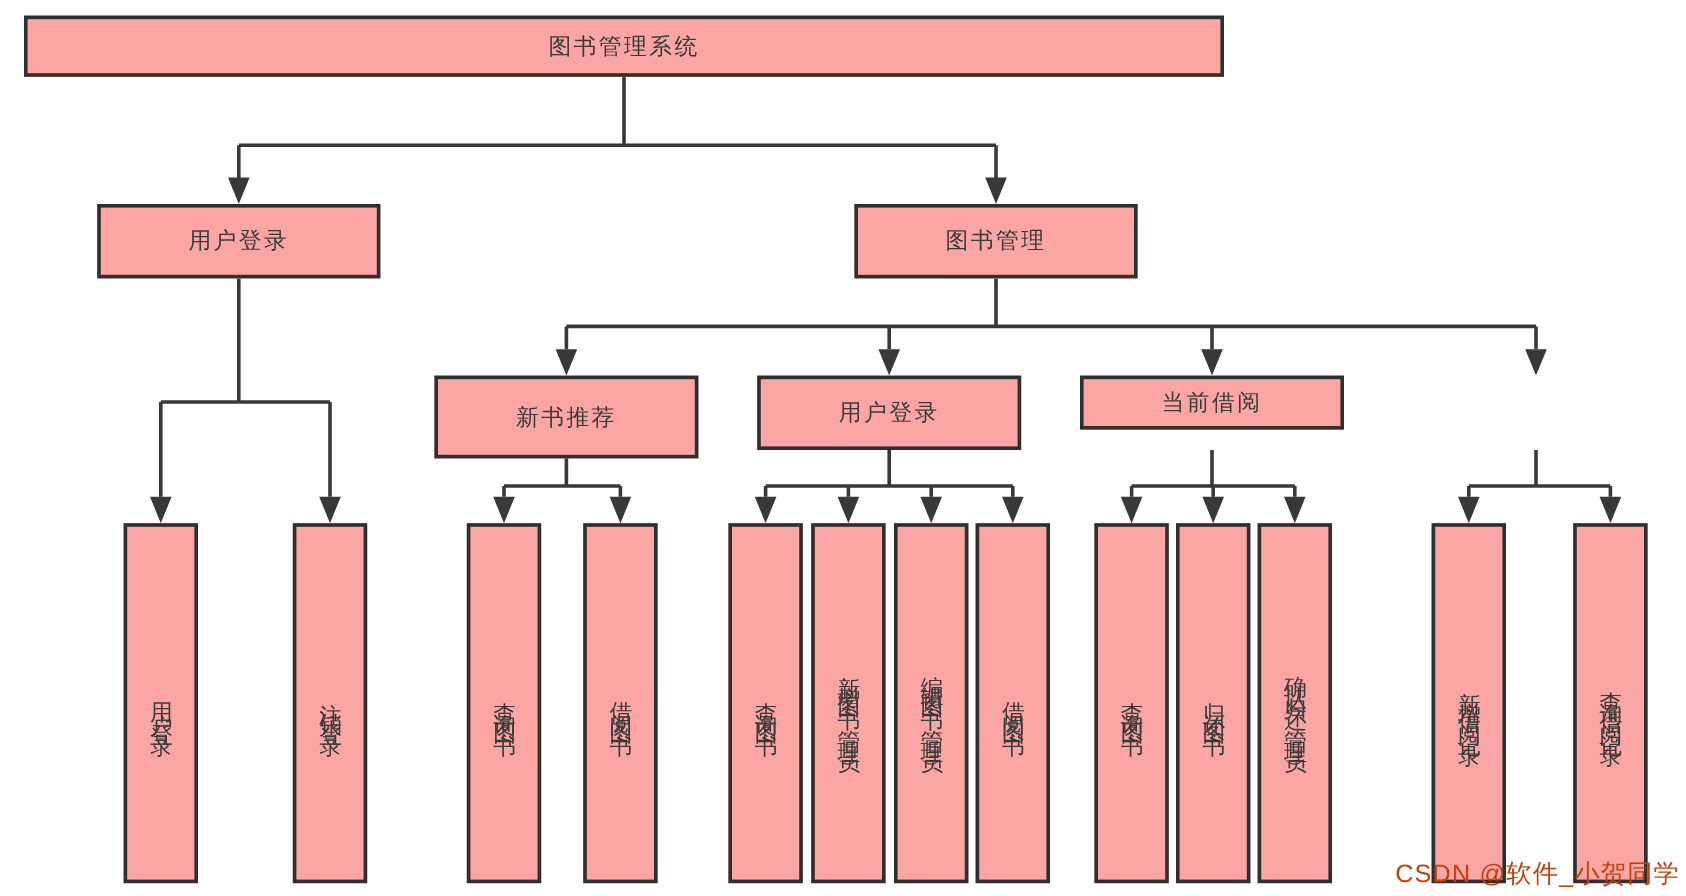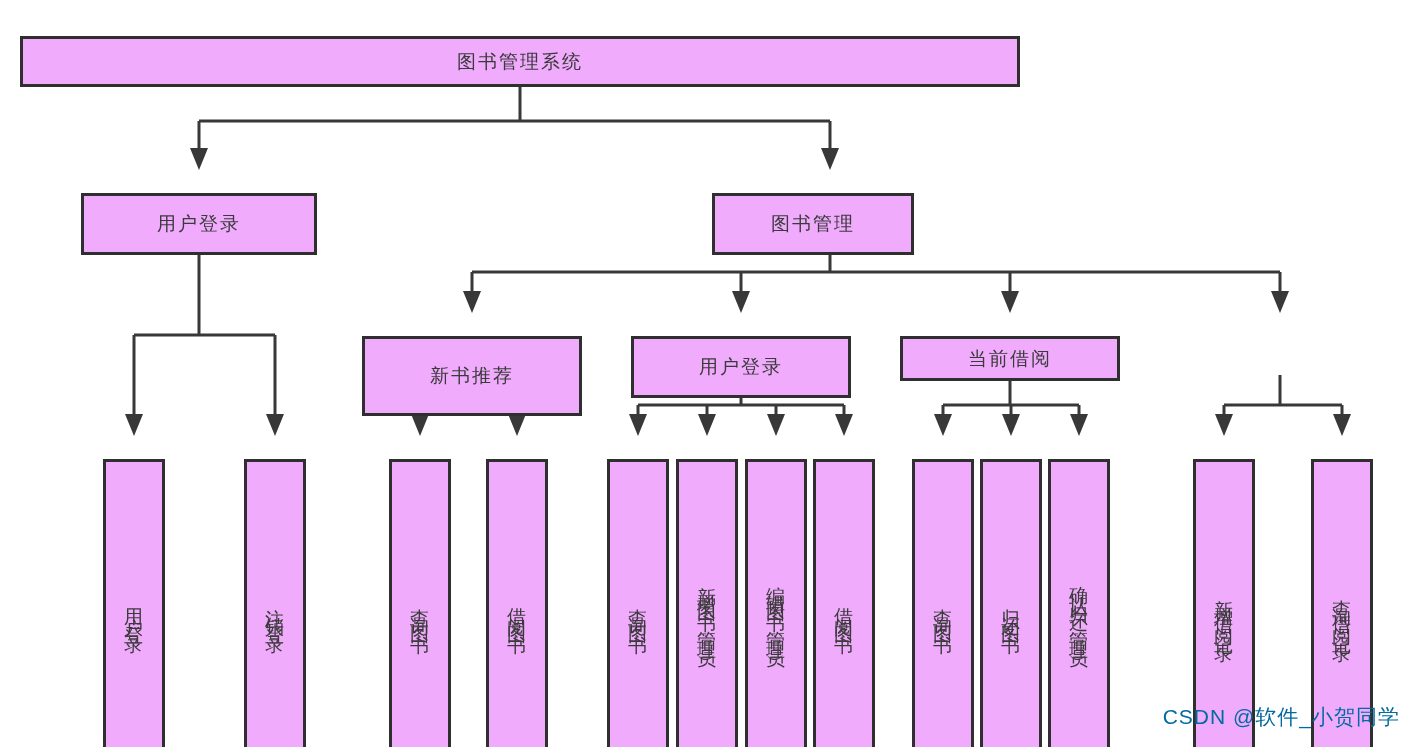--- a/index.html
+++ b/index.html
@@ -23,44 +23,43 @@
     fill: none;
   }
   .wires polygon {
     fill: #383838;
     stroke: none;
   }
   .box {
     position: absolute;
     box-sizing: border-box;
     border: 3px solid #2f2f2f;
-    background: #f0abfc;
+    background: #fca5a5;
     color: #3a3a3a;
     display: flex;
     align-items: center;
     justify-content: center;
     z-index: 2;
     font-size: 19px;
     letter-spacing: 2px;
     text-align: center;
-    margin-top: 23px;
   }
   .box.v {
     writing-mode: vertical-rl;
     text-orientation: mixed;
     letter-spacing: 9px;
     line-height: 1;
     padding-top: 4px;
   }
   .watermark {
     position: absolute;
     right: 5px;
-    bottom: 16px;
+    bottom: 5px;
     z-index: 3;
-    color: #0369a1;
+    color: #c2410c;
     font-size: 21px;
     letter-spacing: 1px;
     white-space: nowrap;
   }
 </style>
 </head>
 <body>
 
 <div class="stage">
 
@@ -103,23 +102,23 @@
     <g>
       <path d="M1280 375 V405 M1224 405 H1342 M1224 405 V414 M1342 405 V414"></path>
       <polygon points="1215,414 1233,414 1224,436"></polygon>
       <polygon points="1333,414 1351,414 1342,436"></polygon>
     </g>
   </svg>
 
   <div class="box" style="left:20px; top:13px; width:1000px; height:51px;">图书管理系统</div>
 
   <div class="box" style="left:81px; top:170px; width:236px; height:62px;">用户登录</div>
-  <div class="box" style="left:712px; top:170px; width:202px; height:62px;">图书管理</div>
+  <div class="box" style="left:712px; top:170px; width:236px; height:62px;">图书管理</div>
 
-  <div class="box" style="left:362px; top:313px; width:220px; height:80px;">新书推荐</div>
+  <div class="box" style="left:362px; top:313px; width:220px; height:69px;">新书推荐</div>
   <div class="box" style="left:631px; top:313px; width:220px; height:62px;">用户登录</div>
   <div class="box" style="left:900px; top:313px; width:220px; height:45px;">当前借阅</div>
 
   <div class="box v" style="left:103px; top:436px; width:62px; height:300px;">用户登录</div>
   <div class="box v" style="left:244px; top:436px; width:62px; height:300px;">注销登录</div>
 
   <div class="box v" style="left:389px; top:436px; width:62px; height:300px;">查询图书</div>
   <div class="box v" style="left:486px; top:436px; width:62px; height:300px;">借阅图书</div>
 
   <div class="box v" style="left:607px; top:436px; width:62px; height:300px;">查询图书</div>

